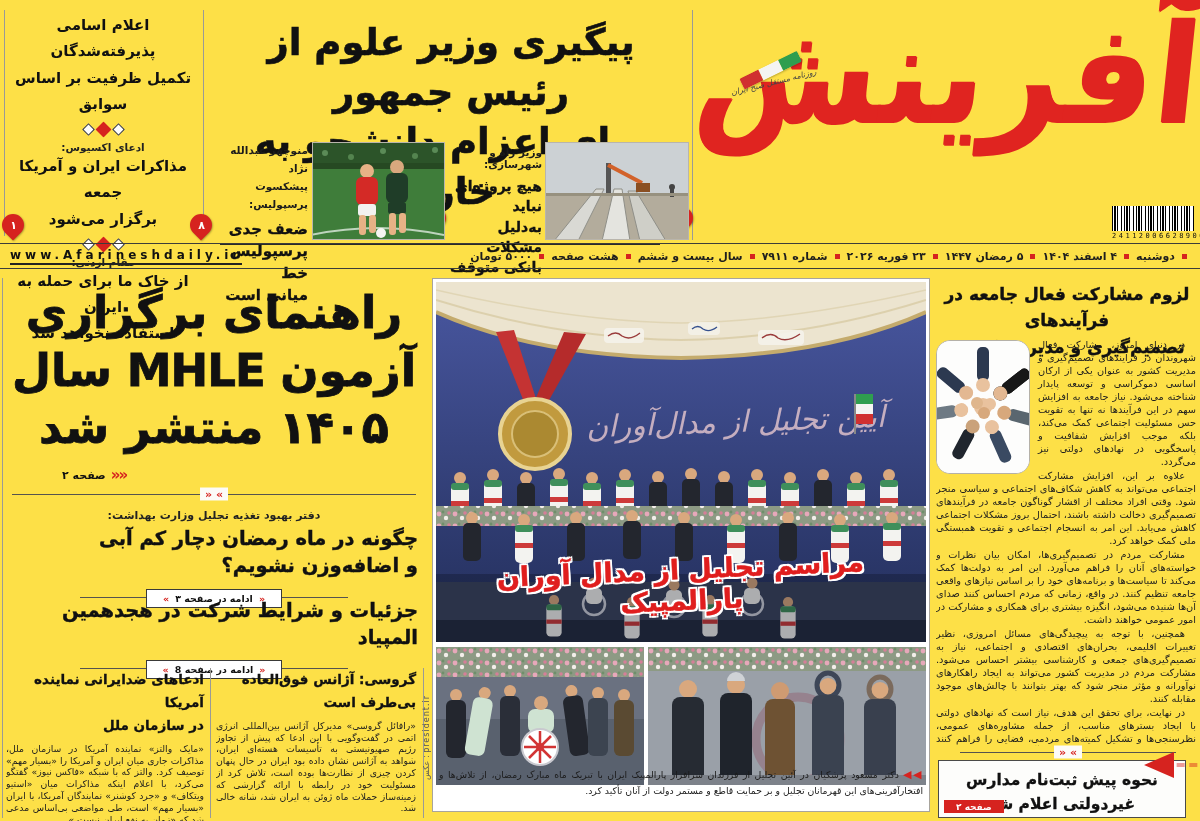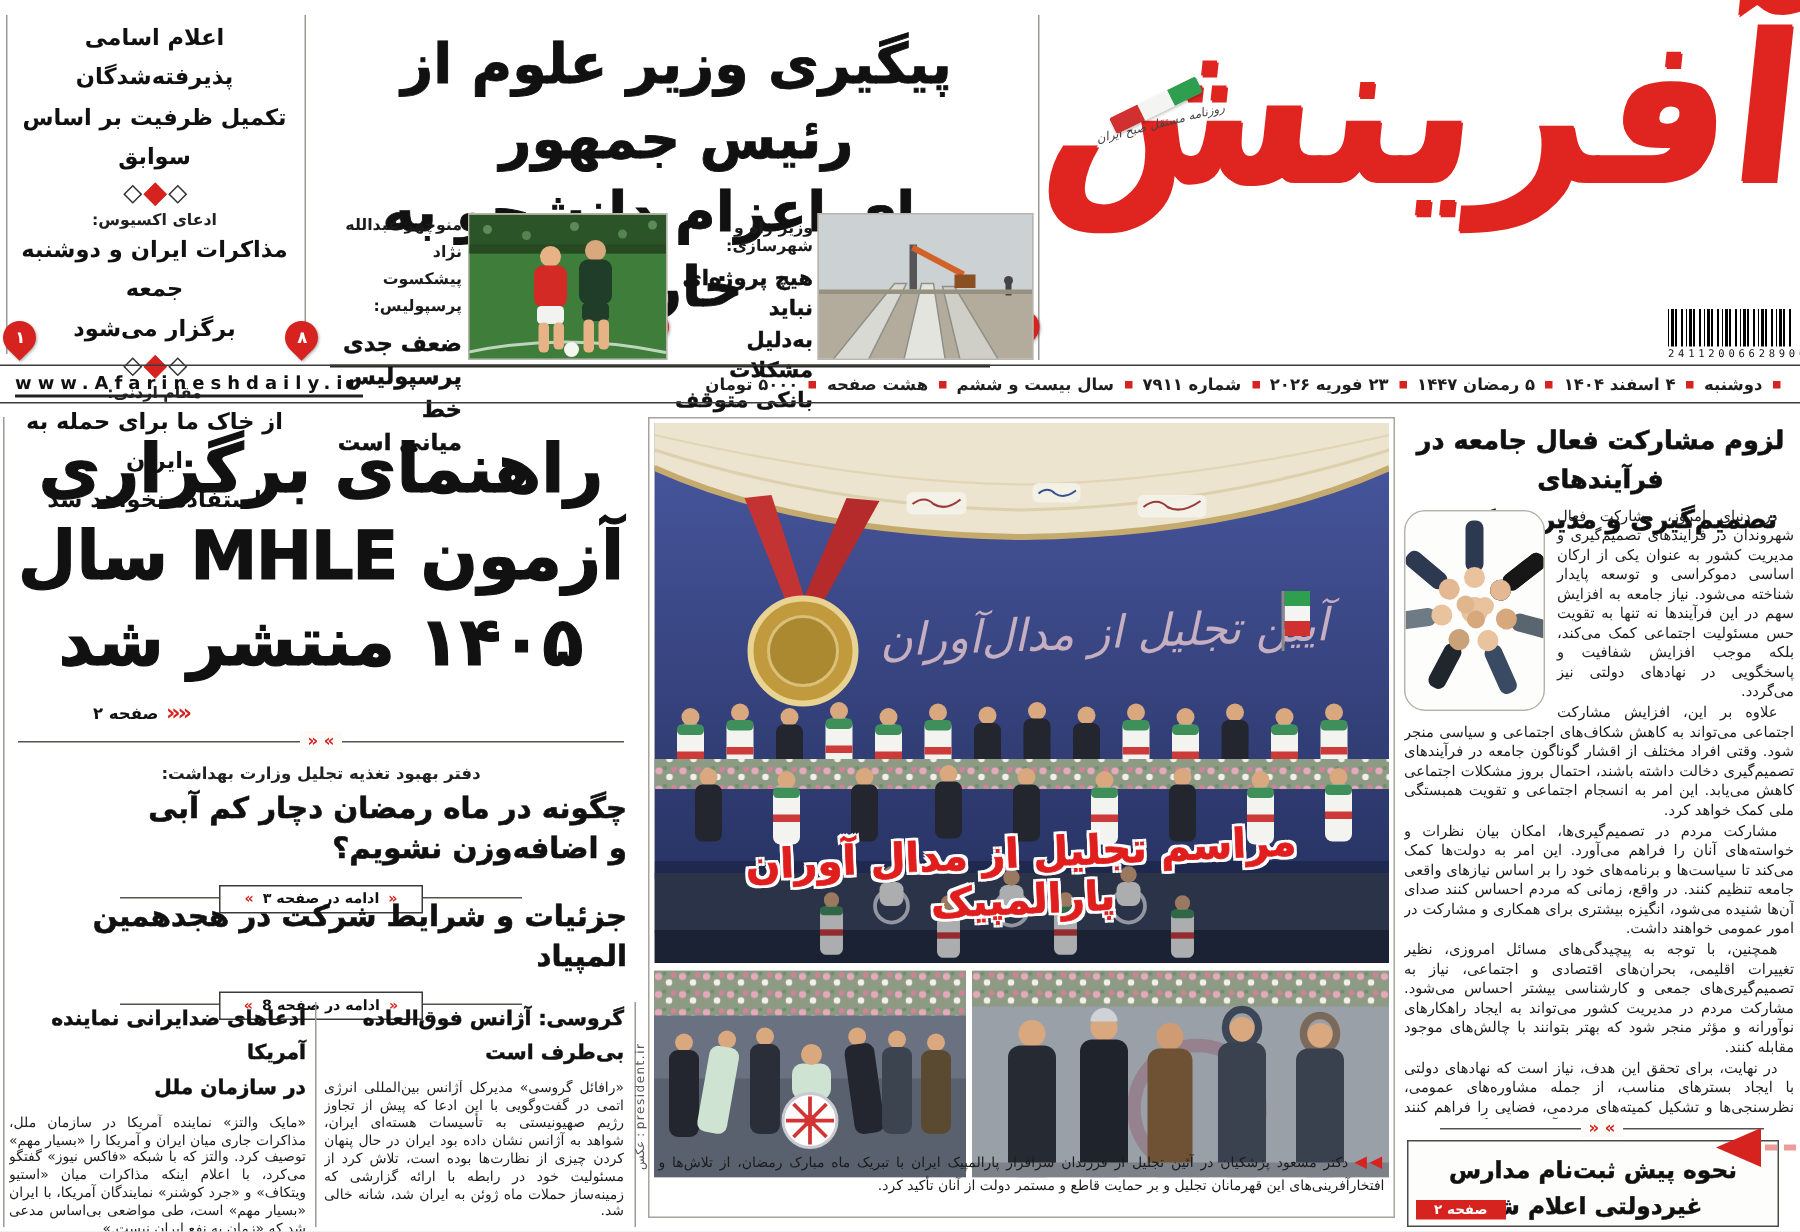--- a/index.html
+++ b/index.html
@@ -1,18 +1,18 @@
 <!DOCTYPE html>
 <html lang="fa" dir="rtl"><head>
 <meta charset="utf-8">
 <style>
   *{margin:0;padding:0;box-sizing:border-box}
   html,body{background:#e8e8e8}
   body{font-family:"DejaVu Sans",sans-serif}
-  .page{position:relative;width:1200px;height:821px;background:#ffffff;overflow:hidden;direction:rtl;color:#111;margin:0 auto}
+  .page{position:relative;width:1200px;height:821px;background:#fde047;overflow:hidden;direction:rtl;color:#111;margin:0 auto}
   .abs{position:absolute}
   .vln{position:absolute;background:#9a9a96;width:1px}
   
   .brief-title{font-size:15px;font-weight:bold;line-height:1.75;text-align:center}
   .brief-kicker{font-size:10.5px;font-weight:bold;text-align:center;color:#222;margin-top:6px}
   .diamonds{display:flex;justify-content:center;align-items:center;gap:5px;margin:7px 0 2px}
   .dia{width:9px;height:9px;border:1.5px solid #333;background:#fff;transform:rotate(45deg)}
   .dia.mid{background:#d6231f;border-color:#d6231f;width:11px;height:11px}
   
   .badge{position:absolute;width:22px;height:22px;background:#d6231f;border-radius:50% 50% 50% 0;transform:rotate(-45deg);display:flex;align-items:center;justify-content:center;box-shadow:0 1px 2px rgba(0,0,0,.35)}
@@ -87,21 +87,21 @@
       </div>
     </div>
     <div class="diamonds">
         <i class="dia"></i>
         <i class="dia mid"></i>
         <i class="dia"></i>
       </div>
     <div>
       <div class="brief-kicker">ادعای اکسیوس:</div>
       <div class="brief-title">
-        <div>مذاکرات ایران و دوشنبه جمعه</div>
+        <div>مذاکرات ایران و آمریکا جمعه</div>
         <div>برگزار می‌شود</div>
       </div>
     </div>
     <div class="diamonds">
         <i class="dia"></i>
         <i class="dia mid"></i>
         <i class="dia"></i>
       </div>
     <div>
       <div class="brief-kicker">مقام اردنی:</div>

